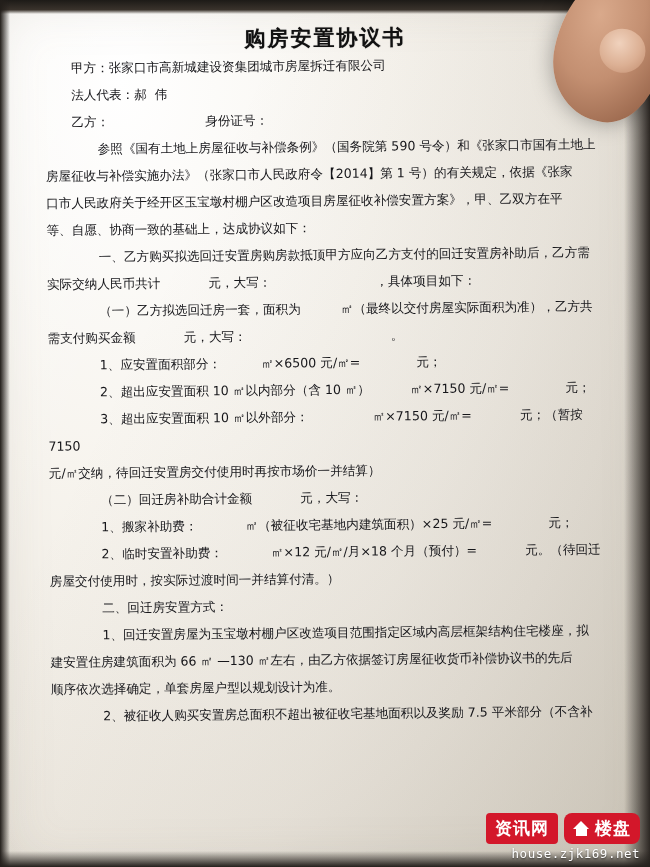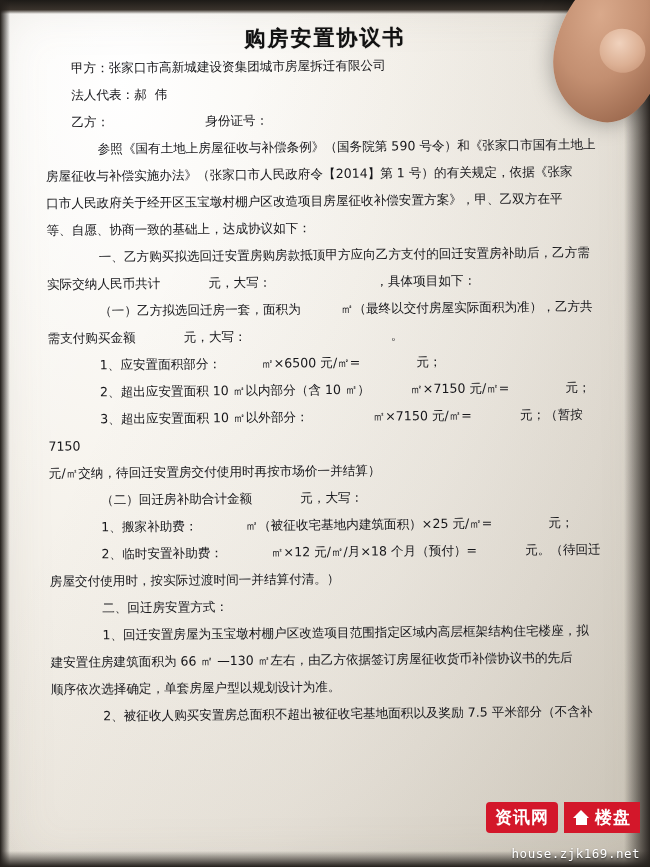--- a/index.html
+++ b/index.html
@@ -109,41 +109,41 @@
   .ind2 { text-indent: 52px; }
 
   
   .watermark {
     position: absolute;
     right: 10px;
     bottom: 6px;
     display: flex;
     flex-direction: column;
     align-items: flex-end;
-    gap: 13px;
+    gap: 2px;
   }
   .wm-row { display: flex; align-items: center; gap: 6px; }
   .wm-badge {
     display: flex; align-items: center; gap: 5px;
     background: #d3172a;
     color: #fff;
     font-size: 17px;
     font-weight: bold;
     padding: 4px 9px;
     border-radius: 4px;
     letter-spacing: 1px;
   }
   .wm-badge2 {
     display: flex; align-items: center; gap: 5px;
     background: #d3172a;
     color: #fff;
     font-size: 17px;
     font-weight: bold;
     padding: 4px 9px;
-    border-radius: 0;
+    border-radius: 8px;
     letter-spacing: 1px;
     justify-content: center;
   }
   .wm-house {
     width: 17px; height: 15px; position: relative; display:inline-block;
   }
   .wm-house::before {
     content:""; position:absolute; left:0; top:0;
     border-left: 8.5px solid transparent;
     border-right: 8.5px solid transparent;

